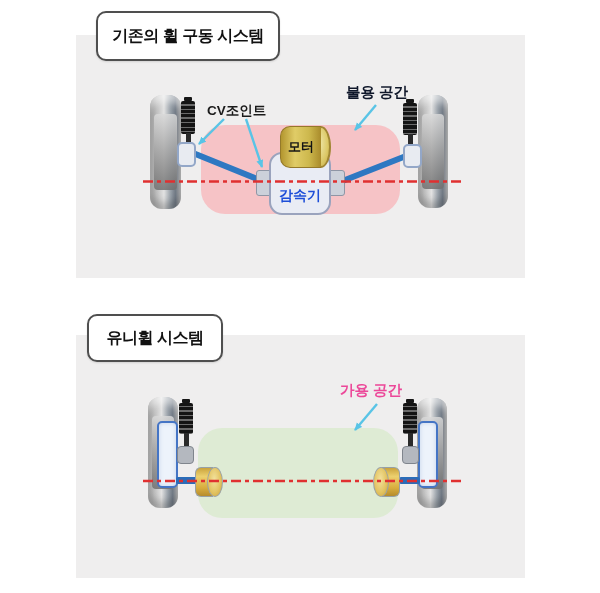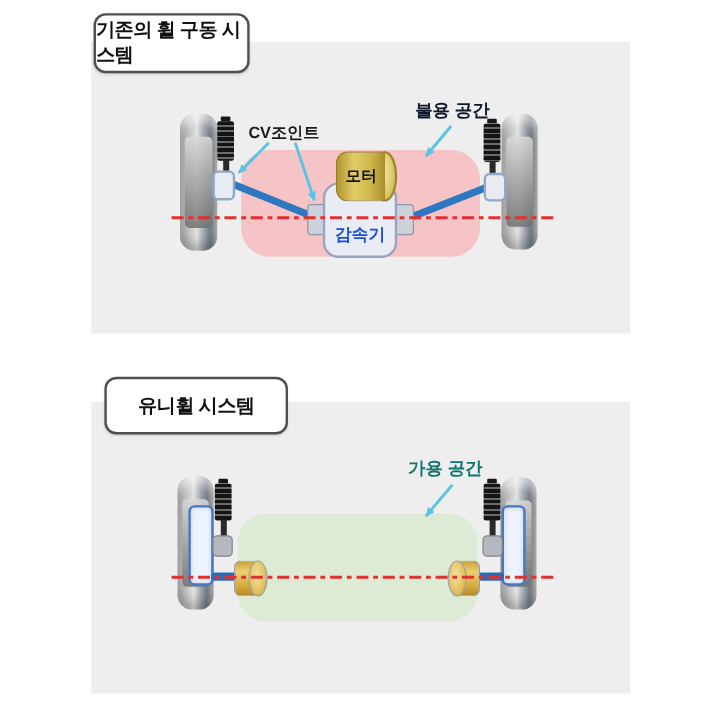--- a/index.html
+++ b/index.html
@@ -76,31 +76,31 @@
   .cyl-body.right-end{border-radius:0 6px 6px 0;border-left:none;}
   .cyl-face{
     background:radial-gradient(ellipse at 45% 40%,#f2e19c 0%,#e3c463 55%,#c79f38 100%);
     border:1.5px solid #9aa2a7;border-radius:50%;z-index:8;
   }
   .shaft-bar{background:#2b6cb8;border-radius:2px;z-index:6;}
   
   .callout{font-weight:700;white-space:nowrap;z-index:11;}
   .callout.dark{color:#1a1a1a;font-size:13.5px;}
   .callout.red{color:#0f172a;font-size:14.5px;}
-  .callout.purple{color:#0f766e;font-size:14.5px;}
+  .callout.purple{color:#ec4899;font-size:14.5px;}
   svg.layer{position:absolute;left:0;top:0;pointer-events:none;}
   svg.under{z-index:5;}
   svg.over{z-index:10;}
 </style>
 </head>
 <body>
 
 <div class="abs panel" style="left:76px;top:35px;width:449px;height:243px;"></div>
 
-<div class="abs title-box" style="left:78px;top:11px;width:130px;height:50px;">
+<div class="abs title-box" style="left:96px;top:11px;width:184px;height:50px;">
   <span>기존의 휠 구동 시스템</span>
 </div>
 
 <div class="abs space pink" style="left:201px;top:125px;width:199px;height:89px;"></div>
 
 <div class="abs tire" style="left:150px;top:95px;width:31px;height:114px;">
   <div class="rim"></div>
 </div>
 <div class="abs strut-cap" style="left:184px;top:97px;width:8px;height:4px;"></div>
 <div class="abs coil" style="left:181px;top:101px;width:14px;height:33px;"></div>
@@ -132,21 +132,21 @@
 
 <div class="abs callout dark" style="left:207px;top:102px;">
   <span>CV조인트</span>
 </div>
 <div class="abs callout red" style="left:346px;top:83px;">
   <span>불용 공간</span>
 </div>
 
 <div class="abs panel" style="left:76px;top:335px;width:449px;height:243px;"></div>
 
-<div class="abs title-box" style="left:87px;top:314px;width:153px;height:48px;">
+<div class="abs title-box" style="left:87px;top:314px;width:136px;height:48px;">
   <span>유니휠 시스템</span>
 </div>
 
 <div class="abs space green" style="left:198px;top:428px;width:200px;height:90px;"></div>
 
 <div class="abs tire" style="left:148px;top:397px;width:30px;height:111px;">
   <div class="rim"></div>
 </div>
 <div class="abs hub-box" style="left:157px;top:421px;width:21px;height:67px;"></div>
 <div class="abs strut-cap" style="left:182px;top:399px;width:8px;height:4px;"></div>

